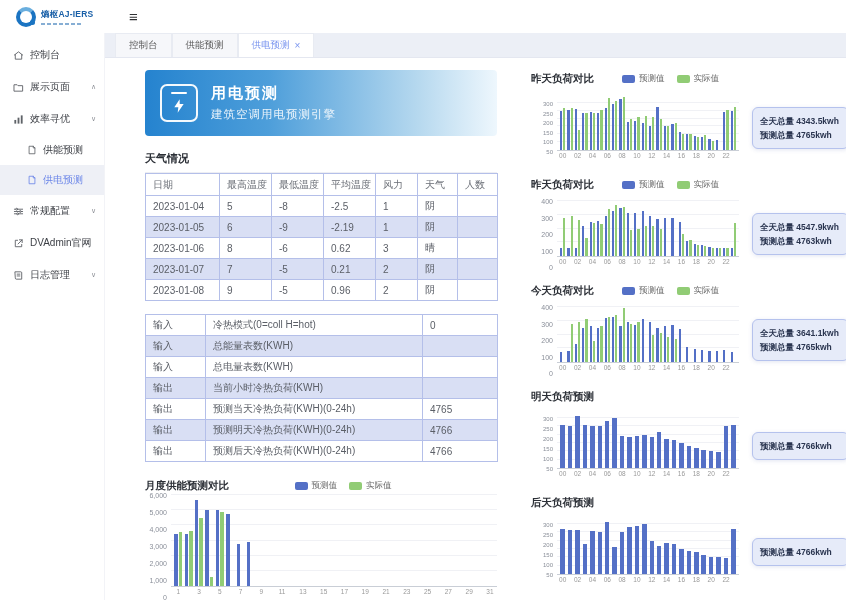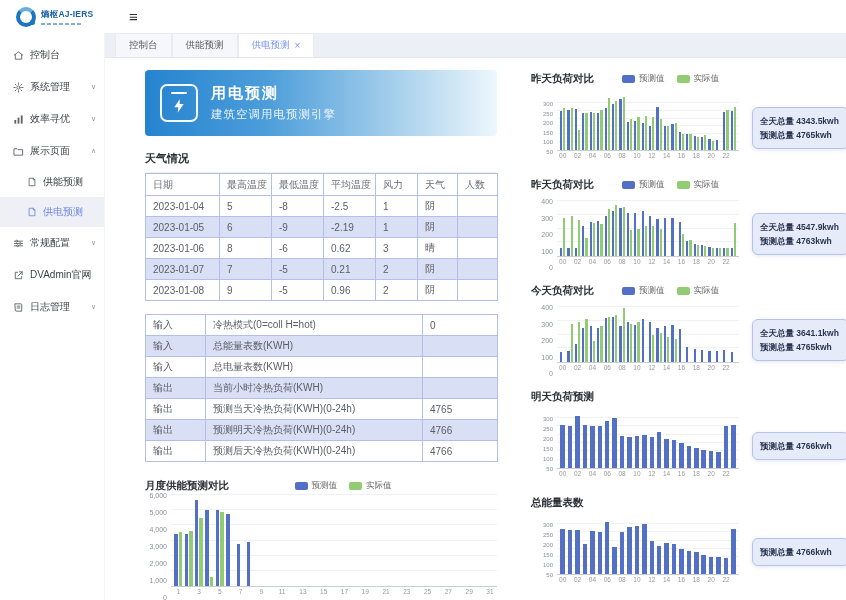--- a/index.html
+++ b/index.html
@@ -112,41 +112,33 @@
 
     <div class="sidebar">
       <div class="side-item">
         <svg class="icon-stroke" width="11" height="11" viewBox="0 0 24 24">
             <path d="M3 11 L12 4 L21 11 M5 10 V20 H19 V10"></path>
           </svg>
         <span>控制台</span>
       </div>
       <div class="side-item">
         <svg class="icon-stroke" width="11" height="11" viewBox="0 0 24 24">
-            <circle cx="12" cy="12" r="3.5"></circle>
-            <path d="M12 2v3M12 19v3M2 12h3M19 12h3M4.9 4.9l2.1 2.1M17 17l2.1 2.1M19.1 4.9L17 7M7 17l-2.1 2.1"></path>
+            <path d="M3 6h6l2 2h10v12H3z"></path>
           </svg>
-        <span>系统管理</span>
-        <span class="chev">∨</span>
+        <span>展示页面</span>
+        <span class="chev">∧</span>
       </div>
       <div class="side-item">
         <svg width="11" height="11" viewBox="0 0 24 24" fill="#5f6368">
             <rect x="3" y="13" width="4" height="8"></rect>
             <rect x="10" y="8" width="4" height="13"></rect>
             <rect x="17" y="3" width="4" height="18"></rect>
           </svg>
         <span>效率寻优</span>
         <span class="chev">∨</span>
-      </div>
-      <div class="side-item">
-        <svg class="icon-stroke" width="11" height="11" viewBox="0 0 24 24">
-            <path d="M3 6h6l2 2h10v12H3z"></path>
-          </svg>
-        <span>展示页面</span>
-        <span class="chev">∧</span>
       </div>
       <div class="side-item sub-item">
         <svg class="icon-stroke" width="10" height="10" viewBox="0 0 24 24">
             <path d="M6 3h9l4 4v14H6z"></path>
             <path d="M15 3v4h4"></path>
           </svg>
         <span>供能预测</span>
       </div>
       <div class="side-item sub-item active">
         <svg class="icon-stroke" width="10" height="10" viewBox="0 0 24 24">
@@ -1144,21 +1136,21 @@
                   </div>
                 </div>
               <div class="summary-box">
                 <div>预测总量 4766kwh</div>
               </div>
             </div>
           </div>
 
           <div class="rblock">
             <div class="rhead">
-              <span class="rtitle">总能量表数</span>
+              <span class="rtitle">后天负荷预测</span>
             </div>
             <div class="rbody">
               <div class="chart hourly tiny-y single">
                   <div class="yaxis">
                     <div class="ytick" style="bottom: 15.1515%;">50</div>
                     <div class="ytick" style="bottom: 30.303%;">100</div>
                     <div class="ytick" style="bottom: 45.4545%;">150</div>
                     <div class="ytick" style="bottom: 60.6061%;">200</div>
                     <div class="ytick" style="bottom: 75.7576%;">250</div>
                     <div class="ytick" style="bottom: 90.9091%;">300</div>

